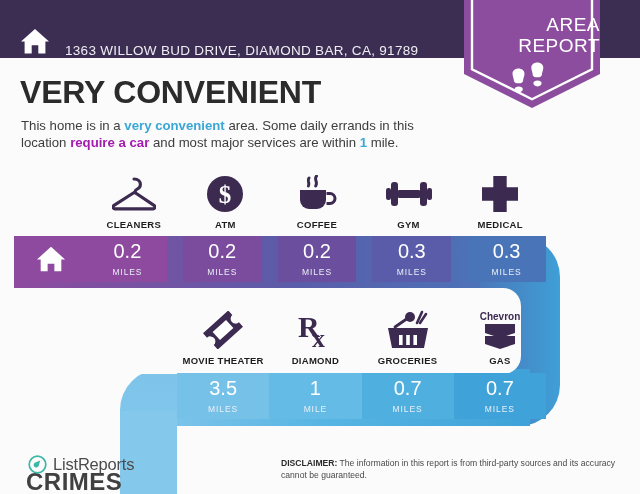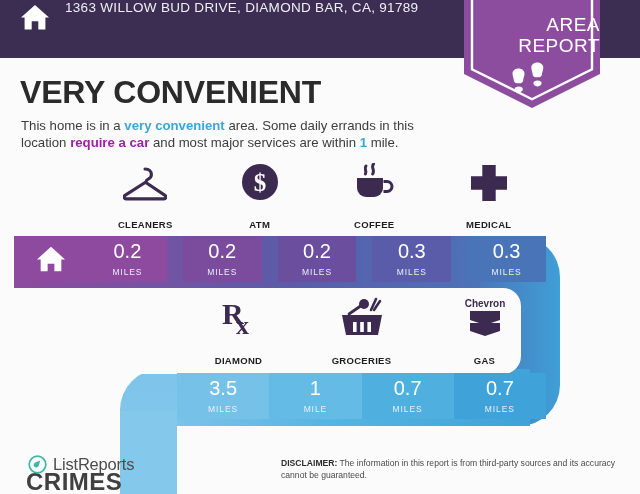--- a/index.html
+++ b/index.html
@@ -11,21 +11,21 @@
     overflow: hidden;
   }
 
   
   .header {
     position: absolute;
     left: 0; top: 0;
     width: 640px; height: 58px;
     background: #3c2e52;
     display: flex;
-    align-items: flex-start;
+    align-items: flex-end;
     padding-left: 18px;
   }
   .header-home-icon { width: 34px; height: 34px; flex: 0 0 34px; }
   .header-address {
     color: #f0eef4;
     font-size: 13.5px;
     letter-spacing: 0.3px;
     margin-left: 13px;
     white-space: nowrap;
   }
@@ -88,21 +88,21 @@
     flex: 1 1 0;
     display: flex; flex-direction: column;
     align-items: center; justify-content: flex-end;
   }
   .icon-glyph {
     height: 40px; width: 46px;
     display: flex; align-items: center; justify-content: center;
   }
   .icon-glyph svg { display: block; }
   .icon-label {
-    margin-top: 18px;
+    margin-top: 5px;
     font-size: 9.5px;
     font-weight: bold;
     color: #1d1d1d;
     letter-spacing: 0.3px;
     white-space: nowrap;
   }
 
   .vals-row1 {
     position: absolute; left: 88px; top: 236px;
     width: 458px; height: 46px;
@@ -254,20 +254,32 @@
       <svg width="42" height="38" viewBox="0 0 42 38">
         <path d="M13 3 c-2.6 3 1.4 4.6 -0.6 8" fill="none" stroke="#3d2a50" stroke-width="3" stroke-linecap="round"></path>
         <path d="M20.5 1 c-3 3.6 1.8 5.6 -0.8 10" fill="none" stroke="#3d2a50" stroke-width="3" stroke-linecap="round"></path>
         <path d="M4 15 H30 V25 a9 9 0 0 1 -9 9 H13 a9 9 0 0 1 -9 -9 Z" fill="#3d2a50"></path>
         <path d="M30.5 18.5 h3.5 a5 5 0 0 1 0 10 h-3.5" fill="none" stroke="#3d2a50" stroke-width="3"></path>
       </svg>
     </span>
     <span class="icon-label">COFFEE</span>
   </div>
 
+  <div class="icon-cell">
+    <span class="icon-glyph">
+      <svg width="46" height="30" viewBox="0 0 46 30">
+        <rect x="0" y="9" width="5" height="12" rx="2.2" fill="#3d2a50"></rect>
+        <rect x="5" y="3" width="7" height="24" rx="3" fill="#3d2a50"></rect>
+        <rect x="12" y="11" width="22" height="8" rx="1" fill="#3d2a50"></rect>
+        <rect x="34" y="3" width="7" height="24" rx="3" fill="#3d2a50"></rect>
+        <rect x="41" y="9" width="5" height="12" rx="2.2" fill="#3d2a50"></rect>
+      </svg>
+    </span>
+    <span class="icon-label">GYM</span>
+  </div>
 
   <div class="icon-cell">
     <span class="icon-glyph">
       <svg width="36" height="36" viewBox="0 0 36 36">
         <path d="M12.5 0 H23.5 V12.5 H36 V23.5 H23.5 V36 H12.5 V23.5 H0 V12.5 H12.5 Z" fill="#3d2a50" stroke="#3d2a50" stroke-width="2.4" stroke-linejoin="round"></path>
       </svg>
     </span>
     <span class="icon-label">MEDICAL</span>
   </div>
 </div>
@@ -297,20 +309,31 @@
     <span class="val-num">0.3</span>
     <span class="val-unit">MILES</span>
   </div>
   <div class="val-cell" style="background: rgb(74, 116, 184);">
     <span class="val-num">0.3</span>
     <span class="val-unit">MILES</span>
   </div>
 </div>
 
 <div class="icons-row2">
+  <div class="icon-cell">
+    <span class="icon-glyph">
+      <svg width="40" height="38" viewBox="0 0 40 38">
+        <g transform="rotate(-42 20 19)">
+          <path d="M3 8 H37 V14 a5 5 0 0 0 0 10 v6 H3 v-6 a5 5 0 0 0 0 -10 Z" fill="#3d2a50"></path>
+          <rect x="11" y="13.5" width="18" height="11" fill="#ffffff"></rect>
+        </g>
+      </svg>
+    </span>
+    <span class="icon-label">MOVIE THEATER</span>
+  </div>
 
   <div class="icon-cell">
     <span class="icon-glyph">
       <svg width="36" height="40" viewBox="0 0 36 40">
         <text x="1" y="27" font-family="Liberation Serif, serif" font-size="30" font-weight="bold" fill="#3d2a50">R</text>
         <text x="15" y="37" font-family="Liberation Serif, serif" font-size="26" font-weight="bold" fill="#3d2a50">x</text>
       </svg>
     </span>
     <span class="icon-label">DIAMOND</span>
   </div>

